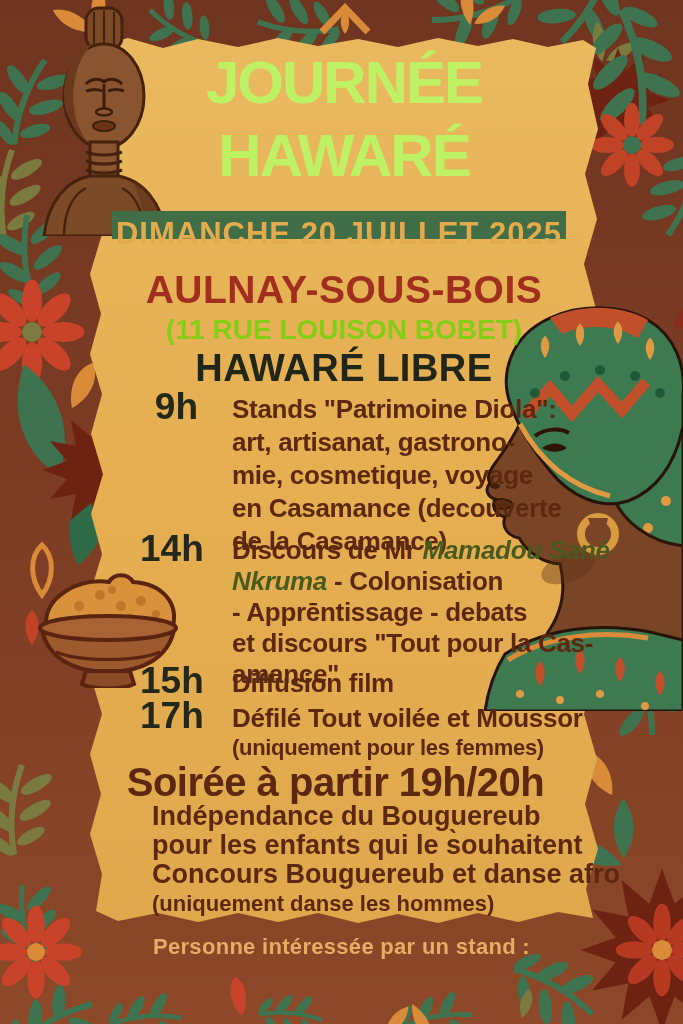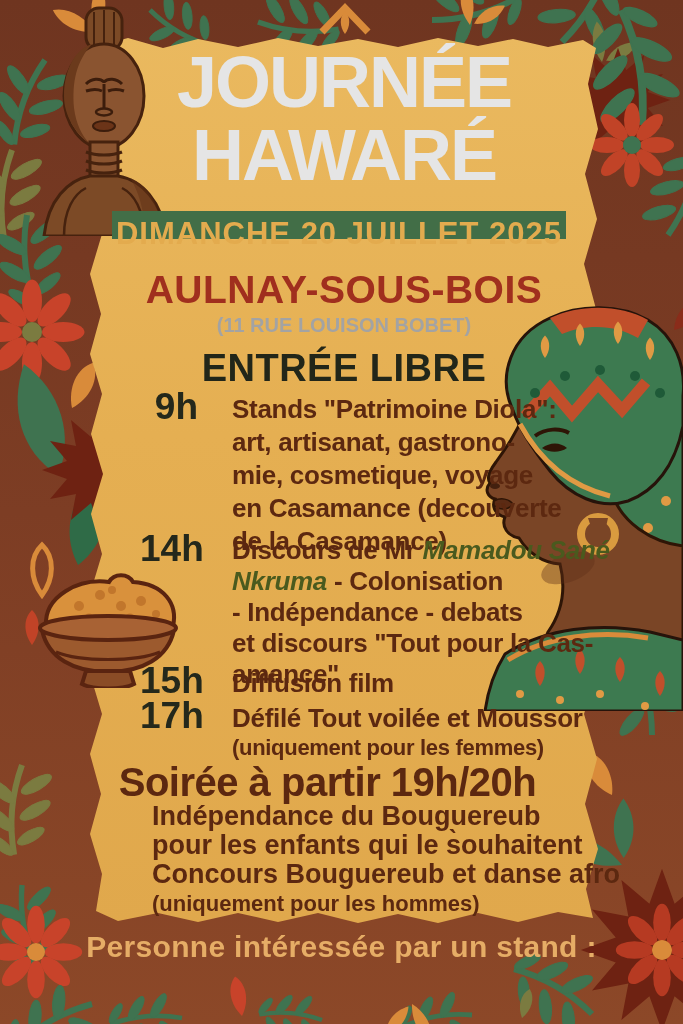--- a/index.html
+++ b/index.html
@@ -11,43 +11,43 @@
   #bg-decor{position:absolute;left:0;top:0;z-index:0;}
   
   #panel{
     position:absolute; left:88px; top:34px; width:512px; height:892px; z-index:1;
     background:linear-gradient(180deg,#eab95f 0%,#e5af52 45%,#e0a84c 100%);
     clip-path:polygon(10px 12px,40px 4px,75px 14px,110px 5px,150px 13px,190px 4px,230px 12px,270px 5px,310px 13px,350px 4px,390px 12px,425px 5px,460px 13px,495px 6px,508px 14px,500px 50px,510px 95px,497px 140px,509px 185px,496px 230px,508px 275px,495px 320px,509px 365px,497px 410px,510px 455px,496px 500px,509px 545px,497px 590px,510px 635px,496px 680px,509px 725px,497px 770px,510px 815px,498px 855px,505px 884px,470px 878px,430px 888px,390px 879px,350px 889px,310px 880px,270px 889px,230px 879px,190px 888px,150px 879px,110px 888px,70px 879px,30px 887px,8px 877px,14px 840px,2px 800px,13px 760px,2px 720px,14px 680px,2px 640px,13px 600px,2px 560px,14px 520px,3px 480px,15px 440px,3px 400px,14px 360px,2px 320px,13px 280px,2px 240px,14px 200px,3px 160px,14px 120px,3px 80px,12px 40px);
   }
   .illus{position:absolute;z-index:2;}
   .txt{position:absolute;z-index:3;}
   #title{left:88px; top:46px; width:512px; text-align:center;
-    font-size:72px; line-height:73px; font-weight:800; letter-spacing:-2px; color:#e5e5e5;}
+    font-size:60px; line-height:73px; font-weight:800; letter-spacing:-2px; color:#bef264;}
   #date-banner{left:112px; top:211px; width:454px; height:28px; background:#426e47;
     text-align:center; line-height:45px; font-size:31px; font-weight:800; letter-spacing:1px; color:#e3ab4e;}
   #city{left:88px; top:268px; width:512px; text-align:center;
     font-size:39px; font-weight:800; letter-spacing:.5px; color:#a02f1e;}
   #address{left:88px; top:314px; width:512px; text-align:center;
-    font-size:20px; font-weight:800; color:#a3a3a3;}
+    font-size:28px; font-weight:800; color:#84cc16;}
   #free-entry{left:88px; top:347px; width:512px; text-align:center;
     font-size:38px; font-weight:800; letter-spacing:.5px; color:#222619;}
   .row{position:absolute; left:140px; z-index:3; display:flex; align-items:flex-start;gap:24px;}
   .row .time{width:58px; flex:none; text-align:right; margin-right:10px; margin-top:-5px;
     font-size:37px; font-weight:800; color:#24281b; line-height:1;}
   .row .lines{font-size:26px; font-weight:700; color:#5c2810; line-height:33px; letter-spacing:-.3px;}
   .row.tight .lines{line-height:31px;}
   .sub{font-size:22px; line-height:25px; font-weight:700;}
   .name-green{font-style:italic; color:#4a5a1e; font-weight:800;}
-  #evening-headline{left:70px; top:760px; width:515px; text-align:center;
+  #evening-headline{left:78px; top:760px; width:515px; text-align:center;
     font-size:40px; font-weight:800; letter-spacing:-.5px; color:#5c2810;}
   .evening-p{left:152px; font-size:27px; font-weight:700; line-height:29px; color:#5c2810;}
   #evening-p1{top:802px;} #evening-p2{top:860px;}
   .evening-p .small{font-size:22px;}
   #footer-note{left:50px; top:930px; width:583px; text-align:center;
-    font-size:30px; font-weight:800; line-height:34px; color:#e6ad66; letter-spacing:.3px;}
+    font-size:22px; font-weight:800; line-height:34px; color:#e6ad66; letter-spacing:.3px;}
 </style>
 </head>
 <body>
 
 <div id="poster">
 
   <svg id="bg-decor" width="683" height="1024" viewBox="0 0 683 1024" xmlns="http://www.w3.org/2000/svg">
     <defs>
       <linearGradient id="bgGrad" x1="0" y1="0" x2="0" y2="1">
         <stop offset="0" stop-color="#6f3520"></stop>
@@ -225,39 +225,39 @@
 
   <div class="txt" id="title">
     <div>JOURNÉE</div>
     <div>HAWARÉ</div>
   </div>
 
   <div class="txt" id="date-banner">DIMANCHE 20 JUILLET 2025</div>
 
   <div class="txt" id="city">AULNAY-SOUS-BOIS</div>
   <div class="txt" id="address">(11 RUE LOUISON BOBET)</div>
-  <div class="txt" id="free-entry">ENTRÉE LIBRE</div>
+  <div class="txt" id="free-entry">HAWARÉ LIBRE</div>
 
   <div class="row" style="top:393px">
     <div class="time">9h</div>
     <div class="lines">
       <div>Stands "Patrimoine Diola":</div>
       <div>art, artisanat, gastrono-</div>
       <div>mie, cosmetique, voyage</div>
       <div>en Casamance (decouverte</div>
       <div>de la Casamance)</div>
     </div>
   </div>
 
   <div class="row tight" style="top:535px">
     <div class="time">14h</div>
     <div class="lines">
       <div><span>Discours de Mr </span><span class="name-green">Mamadou Sané</span></div>
       <div><span class="name-green">Nkruma</span><span> - Colonisation</span></div>
-      <div>- Indépendance - debats</div>
+      <div>- Apprēntissage - debats</div>
       <div>et discours "Tout pour la Cas-</div>
       <div>amance"</div>
     </div>
   </div>
 
   <div class="row" style="top:667px">
     <div class="time">15h</div>
     <div class="lines">Diffusion film</div>
   </div>
 
@@ -271,20 +271,20 @@
 
   <div class="txt" id="evening-headline">Soirée à partir 19h/20h</div>
 
   <div class="txt evening-p" id="evening-p1">
     <div>Indépendance du Bouguereub</div>
     <div>pour les enfants qui le s̀ouhaitent</div>
   </div>
 
   <div class="txt evening-p" id="evening-p2">
     <div>Concours Bouguereub et danse afro</div>
-    <div class="small">(uniquement pour les hommes)</div>
+    <div class="small">(uniquement danse les hommes)</div>
   </div>
 
   <div class="txt" id="footer-note">
     <div>Personne intéressée par un stand :</div>
   </div>
 
 </div>
 
 </body></html>

